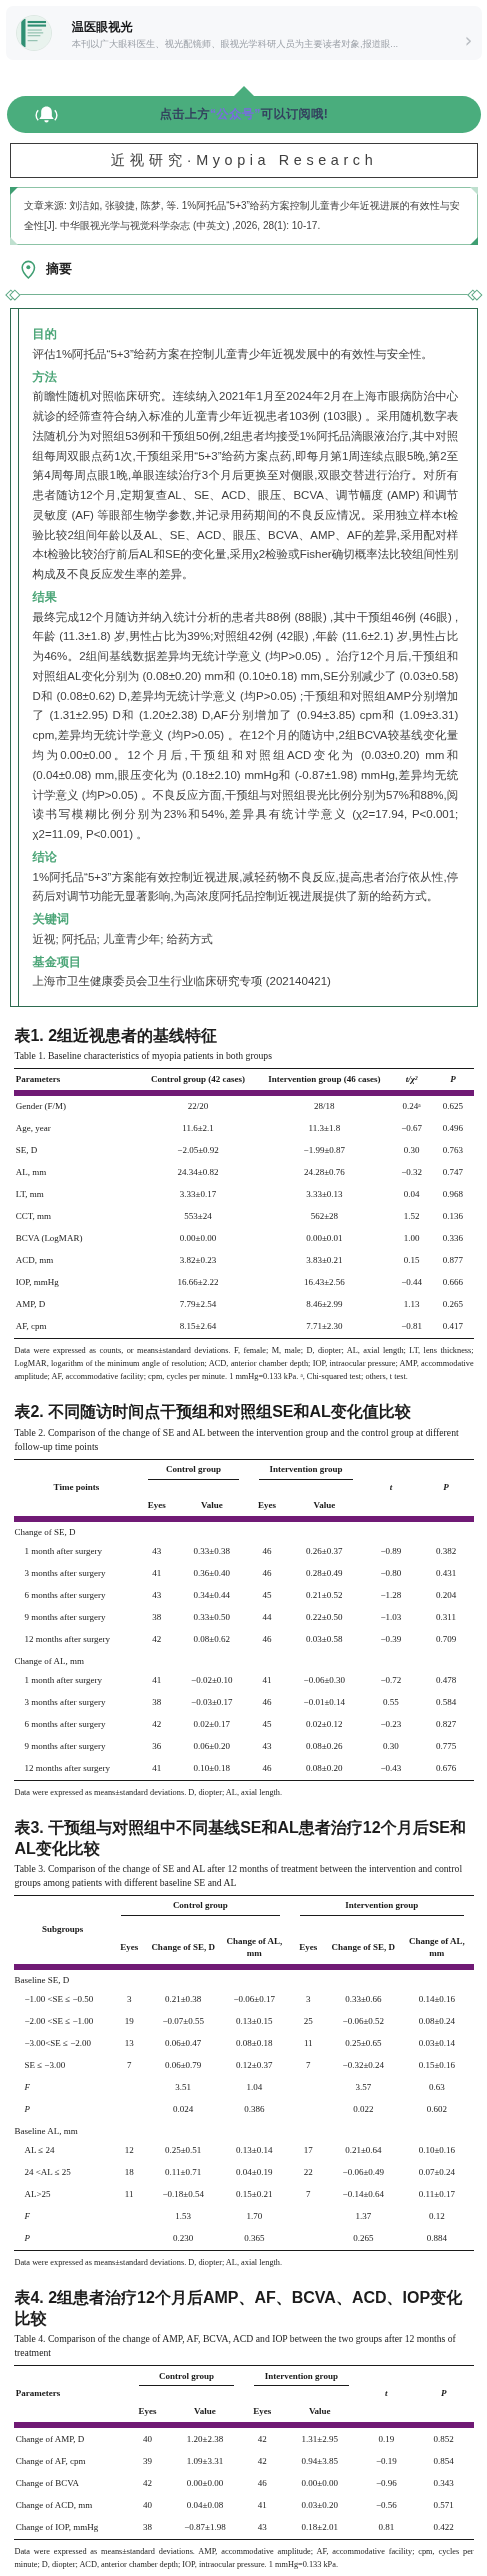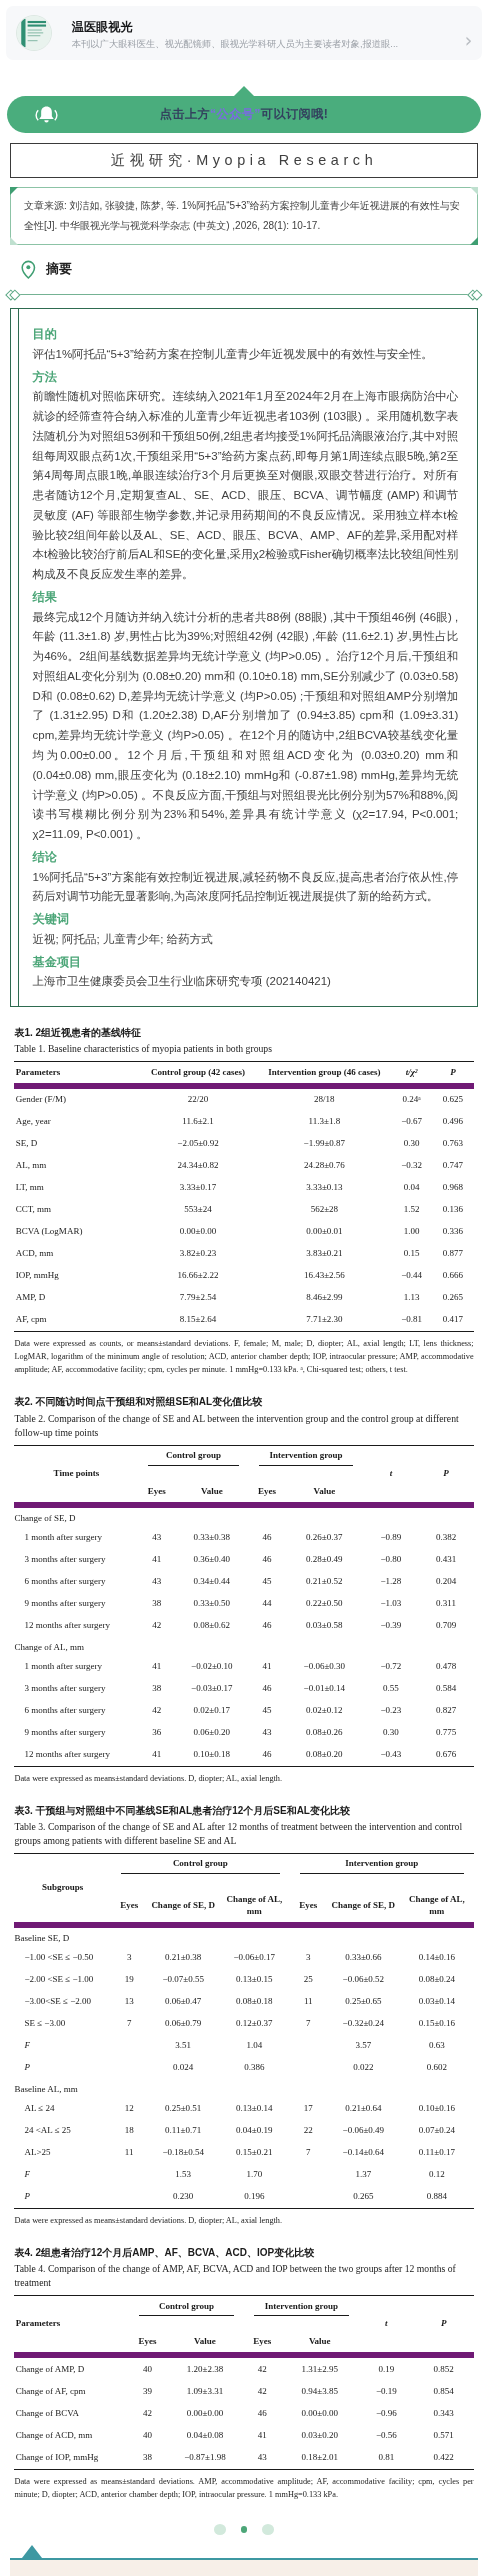--- a/index.html
+++ b/index.html
@@ -45,21 +45,21 @@
   .div-line{flex:1;height:0;border-top:0.7px solid #74b293;margin:0 1.4px;}
 
   
   .abs-box{border:0.7px solid #2e6b50;margin:8.6px 10px 0 10px;padding:13px 18.7px 14.4px 21.5px;position:relative;}
   .abs-box::before{content:"";position:absolute;left:6.5px;top:-0.7px;bottom:-0.7px;width:0.7px;background:#2e6b50;}
   .abs-sec h4{margin:4.3px 0 1.4px 0;font-size:12.2px;color:#4ca678;font-weight:700;}
   .abs-sec p{margin:0;font-size:11.5px;line-height:1.72;color:#3f3f3f;text-align:justify;}
 
   
   .tblk{margin:18.7px 14.4px 0 14.4px;}
-  .tbl-cn{font-size:10px;font-weight:700;color:#1c1c1c;}
+  .tbl-cn{font-size:16px;font-weight:700;color:#1c1c1c;}
   .tbl-en{font-size:9.7px;font-weight:400;color:#1c1c1c;font-family:"Liberation Serif",serif;margin-top:2.2px;line-height:1.45;}
   table.tbl{width:100%;border-collapse:collapse;border-top:1.4px solid #1a1a1a;border-bottom:1.4px solid #1a1a1a;font-family:"Liberation Serif",serif;font-size:9px;color:#1a1a1a;margin-top:5px;}
   table.tbl th{font-weight:700;padding:4.3px 1.4px;text-align:center;vertical-align:middle;line-height:1.3;}
   table.tbl thead tr:last-child th,table.tbl thead th[rowspan]{border-bottom:6px solid #701a75;}
   table.tbl th.grp{padding-bottom:16px;}
   table.tbl th.grp span{display:block;border-bottom:0.7px solid #1a1a1a;padding-bottom:2.9px;margin:0 8.6px;}
   table.tbl td{padding:5.4px 1.4px;text-align:center;line-height:1.25;}
   table.tbl td.lbl{text-align:left;}
   table.tbl td.lbl.ind{padding-left:10px;}
   table.tbl tr.section td{text-align:left;padding:5.4px 0 2.2px 0;}
@@ -534,21 +534,21 @@
             <td>1.53</td>
             <td>1.70</td>
             <td></td>
             <td>1.37</td>
             <td>0.12</td>
           </tr>
           <tr>
             <td class="lbl ind it">P</td>
             <td></td>
             <td>0.230</td>
-            <td>0.196</td>
+            <td>0.365</td>
             <td></td>
             <td>0.265</td>
             <td>0.884</td>
           </tr>
         </tbody>
       </table>
     <div class="tbl-note">Data were expressed as means±standard deviations. D, diopter; AL, axial length.</div>
   </div>
 
   <div class="tblk">

